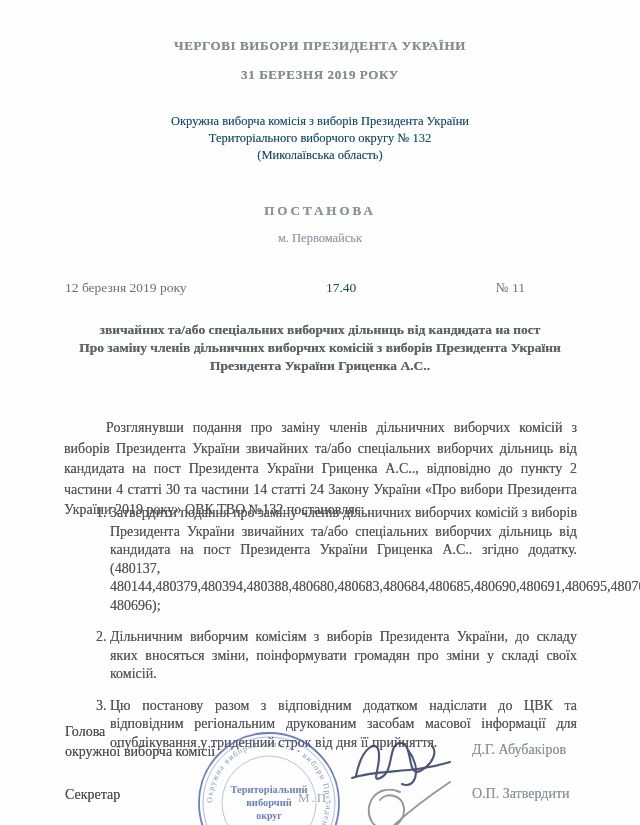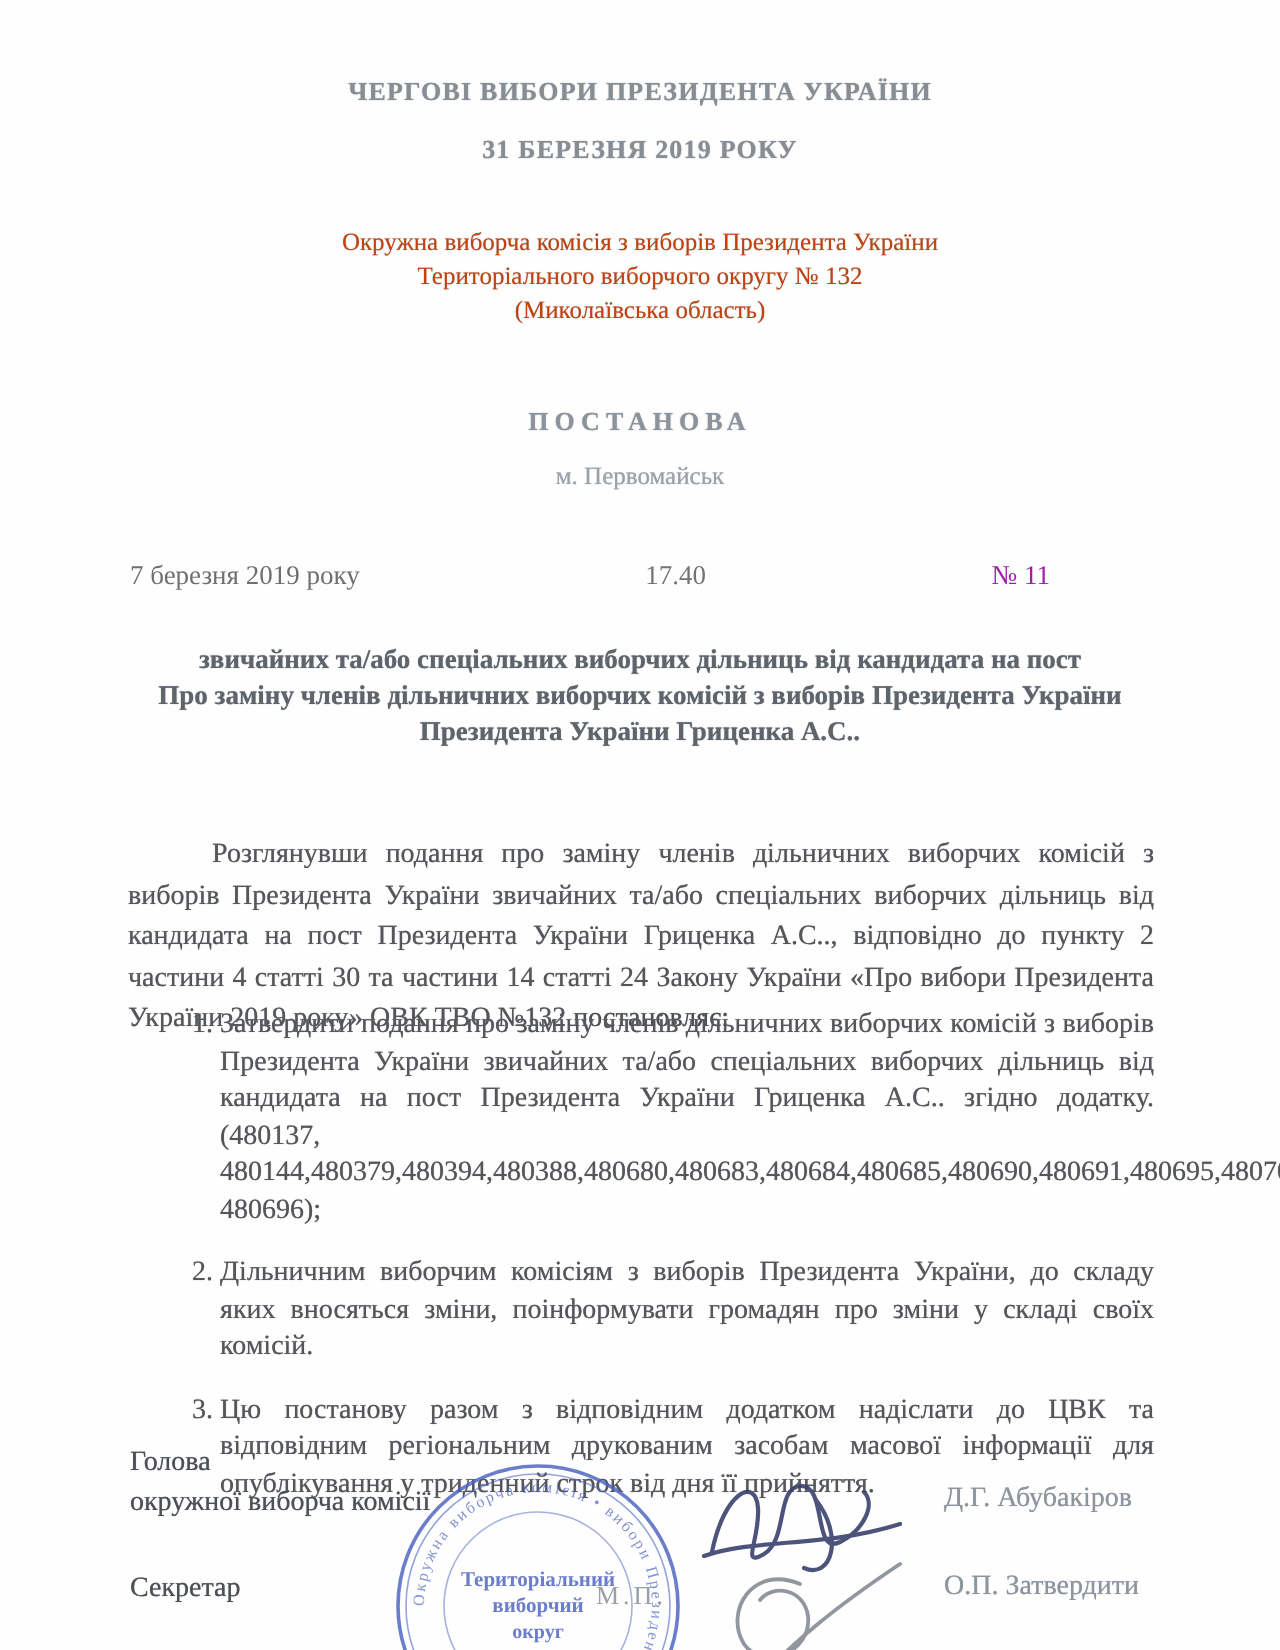--- a/index.html
+++ b/index.html
@@ -10,32 +10,32 @@
     -webkit-font-smoothing:antialiased;
   }
   .center { text-align:center; }
   .abs { position:absolute; left:0; right:0; }
 
   .hdr-line { font-weight:bold; font-size:13px; letter-spacing:0.6px; color:#888d94;
               text-shadow:0 0 0.6px #9aa0a7; }
   #hdr1 { top:38px; }
   #hdr2 { top:67px; }
 
-  .commission { top:113px; font-size:12.5px; line-height:17px; color:#c2410c;
+  .commission { top:113px; font-size:12.5px; line-height:17px; color:#0c4a6e;
                 text-shadow:0 0 0.6px #aab0b9; }
 
   #doctype { top:203px; font-weight:bold; font-size:13px; letter-spacing:3px;
              color:#8d939c; text-shadow:0 0 0.6px #9aa0a7; }
   #city { top:231px; font-size:12.5px; color:#9aa1ab; text-shadow:0 0 0.5px #aab0b9; }
 
   .meta-row { position:absolute; top:280px; left:65px; width:460px;
               display:flex; justify-content:space-between; font-size:13.5px; }
   .meta-date { color:#6e6f71; }
-  .meta-time { color:#737373; }
-  .meta-num  { color:#a21caf; }
+  .meta-time { color:#14532d; }
+  .meta-num  { color:#737373; }
 
   .title-block { top:321px; left:45px; right:45px; text-align:center;
                  font-weight:bold; font-size:13.5px; line-height:18px;
                  color:#5f636a; text-shadow:0 0 0.5px #7c828b; }
 
   .preamble { position:absolute; top:404px; left:64px; width:513px;
               font-size:14px; line-height:20.5px; text-align:justify;
               text-indent:42px; color:#54565a; text-shadow:0 0 0.4px #74777c; }
   .preamble b { font-weight:normal; color:#4c4e52; }
 
@@ -72,21 +72,21 @@
   <div class="abs center commission">
     <div>Окружна виборча комісія з виборів Президента України</div>
     <div>Територіального виборчого округу № 132</div>
     <div>(Миколаївська область)</div>
   </div>
 
   <div id="city" class="abs center">м. Первомайськ</div>
   <div id="doctype" class="abs center">ПОСТАНОВА</div>
 
   <div class="meta-row">
-    <span class="meta-date">7 березня 2019 року</span>
+    <span class="meta-date">12 березня 2019 року</span>
     <span class="meta-time">17.40</span>
     <span class="meta-num">№  11</span>
   </div>
 
   <div class="abs title-block">
     <div>звичайних та/або спеціальних виборчих дільниць від кандидата на пост</div>
     <div>Про заміну членів дільничних виборчих комісій з виборів Президента України</div>
     <div>Президента України Гриценка А.С..</div>
   </div>
 

